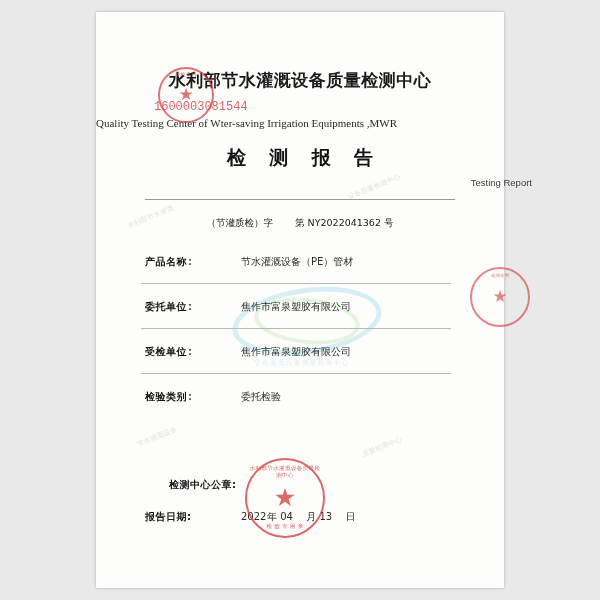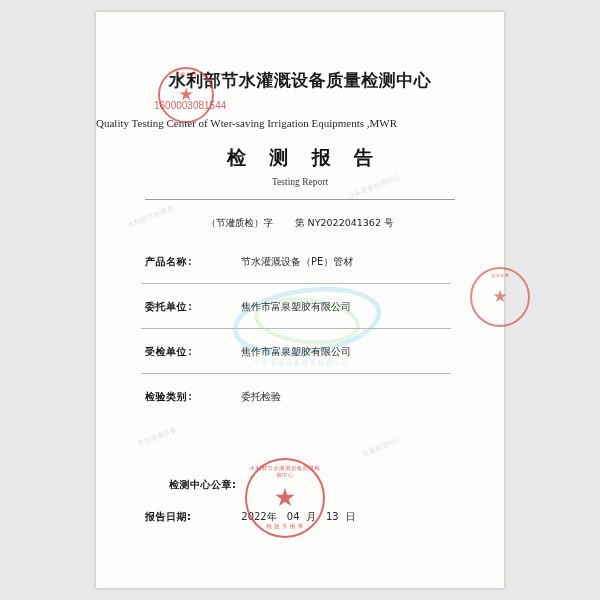--- a/index.html
+++ b/index.html
@@ -65,24 +65,25 @@
     font-weight: bold;
     color: #151515;
     letter-spacing: 9px;
     text-indent: 9px;
   }
   .report-title-en {
     position: absolute;
     top: 165px;
     left: 0;
     width: 100%;
-    text-align: center;
-    font-family: Liberation Serif, serif;
+    text-align: right;
+    font-family: Liberation Sans, sans-serif;
     font-size: 9.5px;
     color: #3a3a3a;
+    padding-left: 28px;
   }
   .rule {
     position: absolute;
     top: 187px;
     left: 49px;
     width: 310px;
     height: 1px;
     background: #9a9a9a;
   }
   .doc-no {
@@ -159,21 +160,21 @@
   }
   .date-row .label { position: absolute; left: 0; top: 0; }
   .date-val {
     position: absolute;
     left: 96px;
     top: 0;
     font-family: "DejaVu Sans", sans-serif;
     font-size: 10px;
     color: #2b2b2b;
   }
-  .date-val .u { display: inline-block; min-width: 26px; text-align: center; }
+  .date-val .u { display: inline-block; min-width: 26px; }
 
   
   .seal {
     position: absolute;
     border: 2px solid #d2403f;
     border-radius: 50%;
     color: #d2403f;
     opacity: 0.72;
     pointer-events: none;
   }
@@ -377,21 +378,21 @@
           <span class="u">2022</span><span>年</span>
           <span class="u">04</span><span>月</span>
           <span class="u">13</span><span>日</span>
         </span>
       </div>
 
       <div class="seal seal-top">
         <div class="arc">质检专用</div>
         <div class="star">★</div>
       </div>
-      <div class="seal-top-num" style="position:absolute; left:58px; top:88px; width:62px; text-align:left; font-family:Liberation Sans, sans-serif; font-size:10px; color:#d2403f; opacity:0.8;">1600003081544</div>
+      <div class="seal-top-num" style="position:absolute; left:58px; top:88px; width:62px; text-align:left; font-family:Liberation Mono, monospace; font-size:12px; color:#d2403f; opacity:0.8;">1600003081544</div>
 
       <div class="seal seal-main">
         <div class="arc-top">水利部节水灌溉设备质量检测中心</div>
         <div class="star">★</div>
         <div class="arc-bot">检 验 专 用 章</div>
       </div>
 
       <div class="seal seal-right">
         <div class="arc">检测专用</div>
         <div class="star">★</div>

